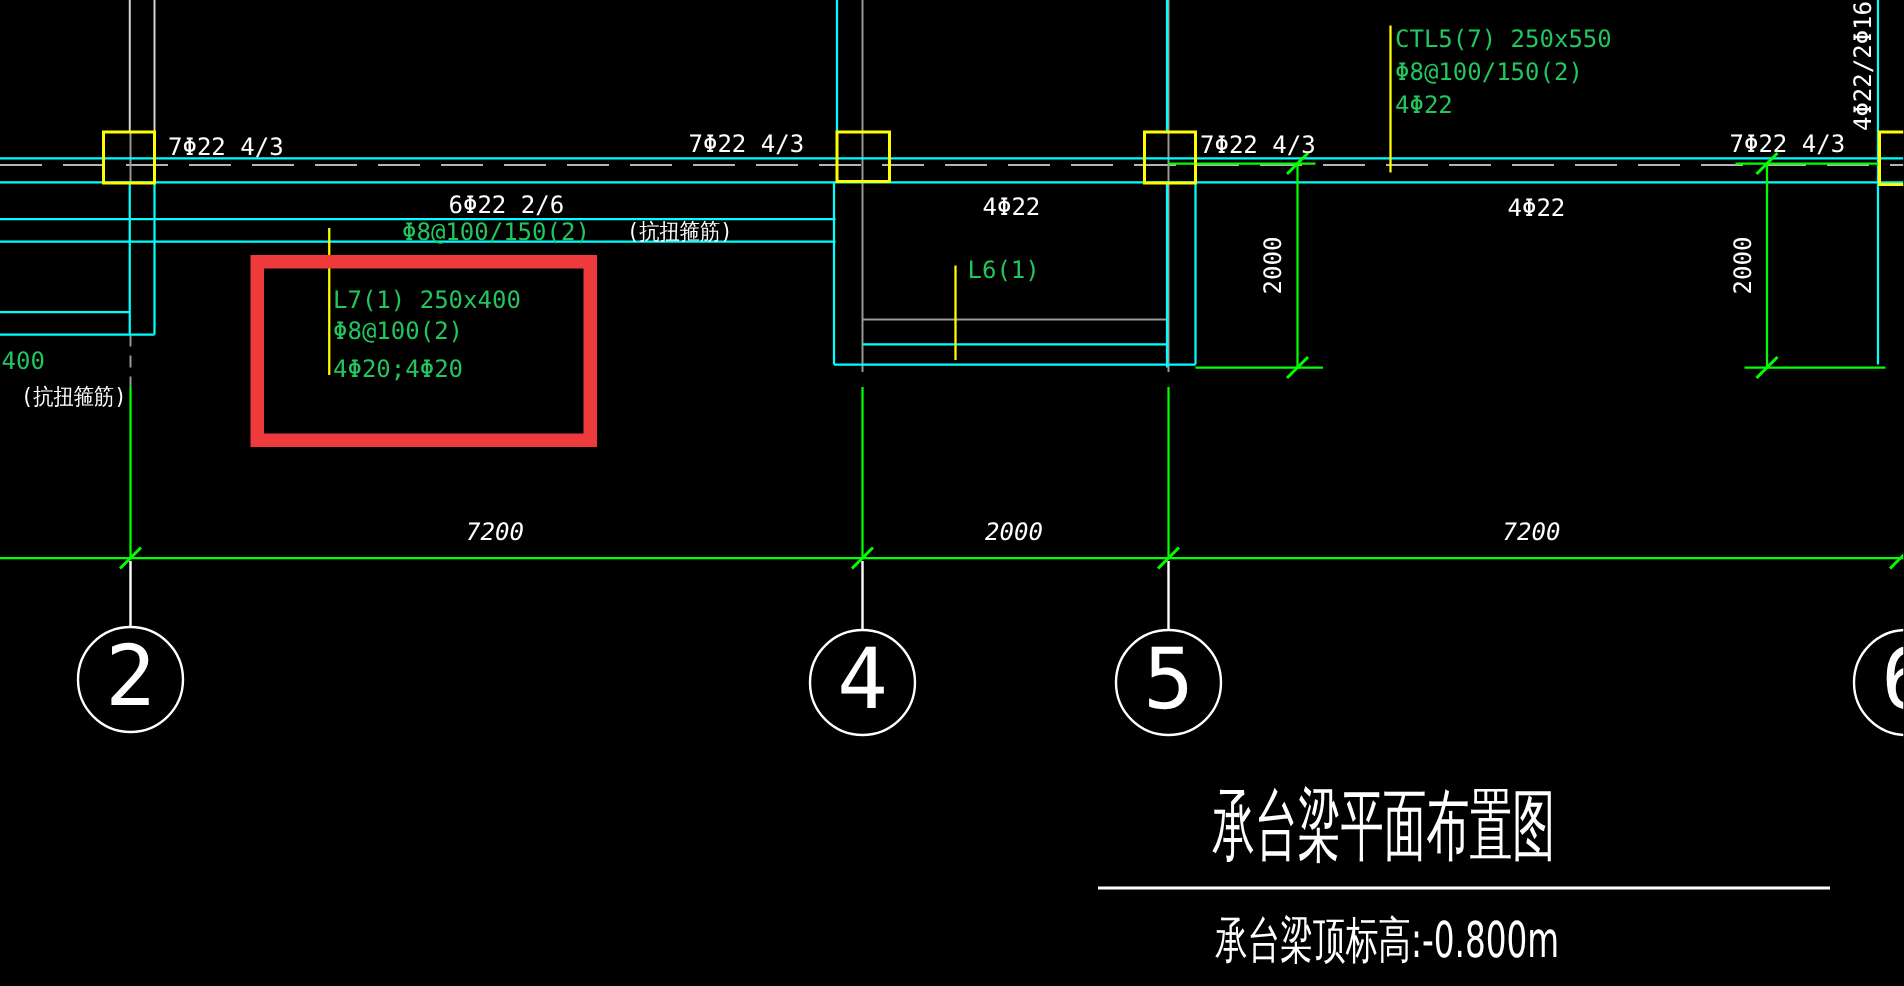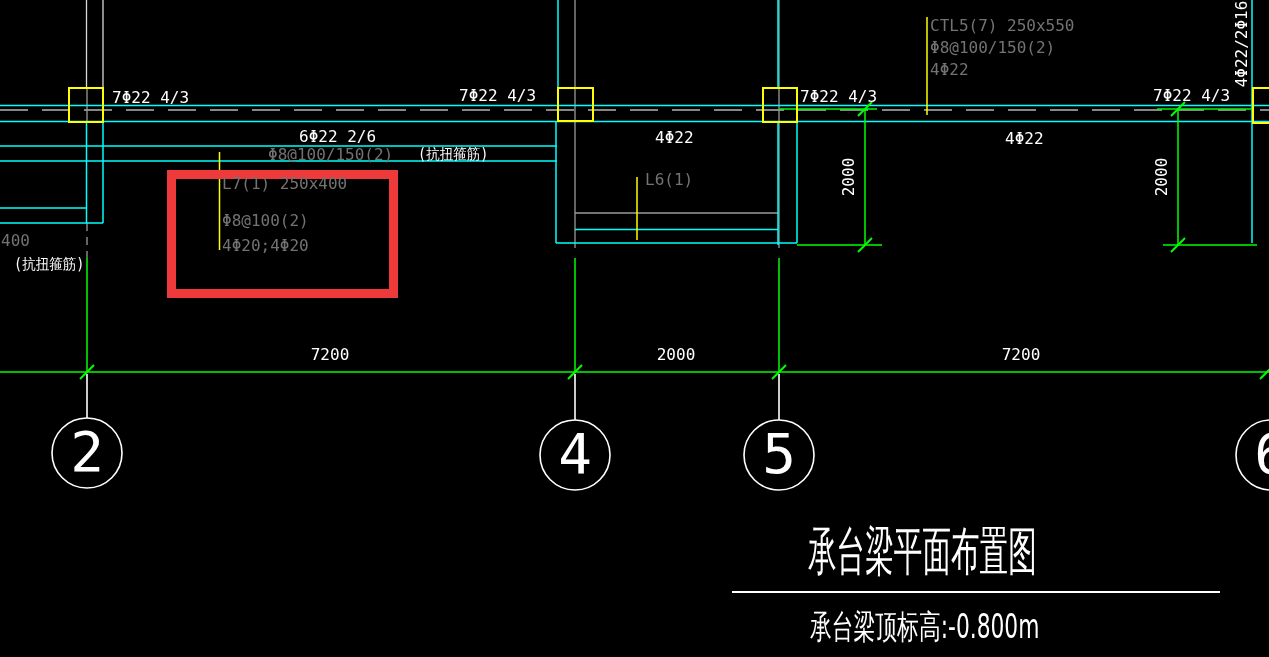--- a/index.html
+++ b/index.html
@@ -1,23 +1,23 @@
 <!DOCTYPE html>
 <html><head>
 <meta charset="utf-8">
 <style>
   html,body{margin:0;padding:0;background:#000;}
   #stage{position:relative;width:1269px;height:657px;background:#000;overflow:hidden;
          font-family:"DejaVu Sans Mono",monospace;}
   #stage svg{position:absolute;left:0;top:0;}
   .t{position:absolute;font-family:"DejaVu Sans Mono",monospace;font-size:16px;line-height:16px;
      color:#ffffff;white-space:nowrap;}
-  .yel{color:#737373;}
+  .yel{color:#22c55e;}
   .cjk{font-size:15px;line-height:17px;transform:scaleX(0.9);transform-origin:left top;}
-  .ctr{transform:translateX(-50%);}
+  .ctr{transform:translateX(-50%);font-style:italic;}
   .rot{transform:translate(-50%,-50%) rotate(-90deg);}
   .bubble-num{font-size:56px;line-height:56px;transform:translate(-50%,-52%);}
   .title{left:808px;top:521px;font-size:52px;line-height:60px;transform:scaleX(0.55);
          transform-origin:left top;font-family:"DejaVu Sans",sans-serif;}
   .subtitle{left:810px;top:608px;font-size:33px;line-height:38px;transform:scaleX(0.66);
          transform-origin:left top;font-family:"DejaVu Sans",sans-serif;}
 </style>
 </head>
 <body>
 
@@ -114,21 +114,21 @@
   <div class="t cjk" style="left:418px;top:146px">(抗扭箍筋)</div>
   <div class="t cjk" style="left:14px;top:256px">(抗扭箍筋)</div>
 
   <div class="t" style="left:655px;top:130px">4Φ22</div>
   <div class="t" style="left:1005px;top:131px">4Φ22</div>
 
   <div class="t yel" style="left:930px;top:18px">CTL5(7) 250x550</div>
   <div class="t yel" style="left:930px;top:40px">Φ8@100/150(2)</div>
   <div class="t yel" style="left:930px;top:62px">4Φ22</div>
 
-  <div class="t yel" style="left:222px;top:176px">L7(1) 250x400</div>
+  <div class="t yel" style="left:222px;top:192px">L7(1) 250x400</div>
   <div class="t yel" style="left:222px;top:213px">Φ8@100(2)</div>
   <div class="t yel" style="left:222px;top:238px">4Φ20;4Φ20</div>
 
   <div class="t yel" style="left:645px;top:172px">L6(1)</div>
 
   <div class="t yel" style="left:1px;top:233px">400</div>
   <div class="t rot" style="left:1242px;top:44px">4Φ22/2Φ16</div>
 
   <div class="t ctr" style="left:330px;top:347px">7200</div>
   <div class="t ctr" style="left:676px;top:347px">2000</div>

